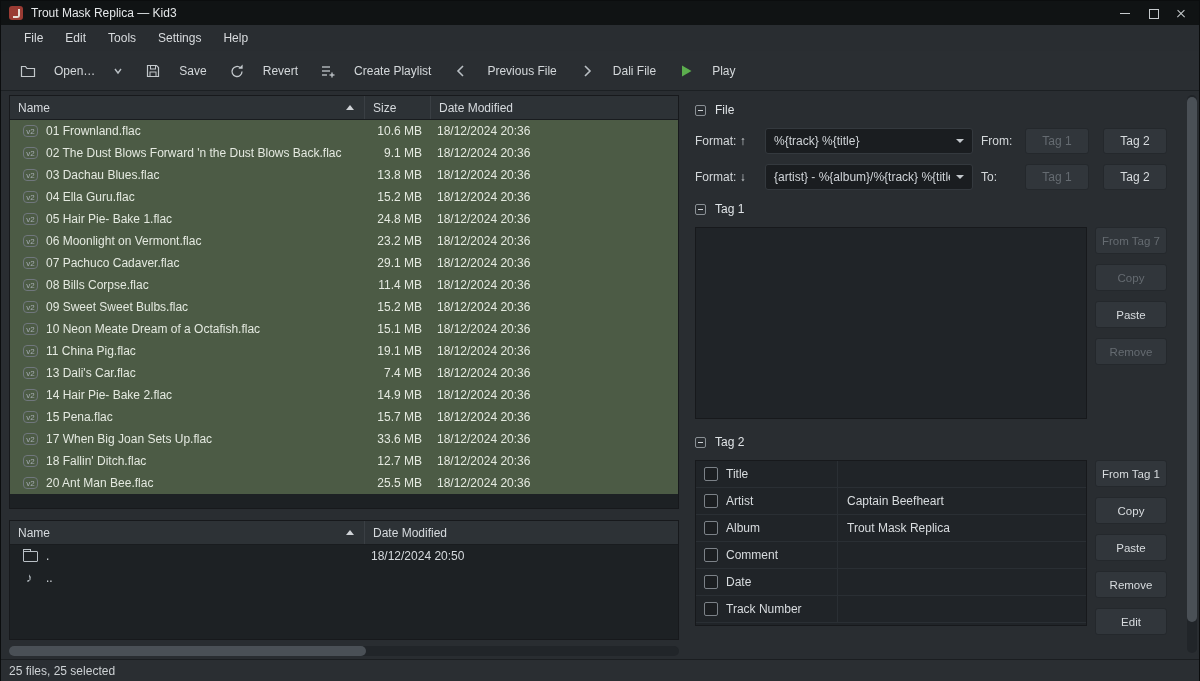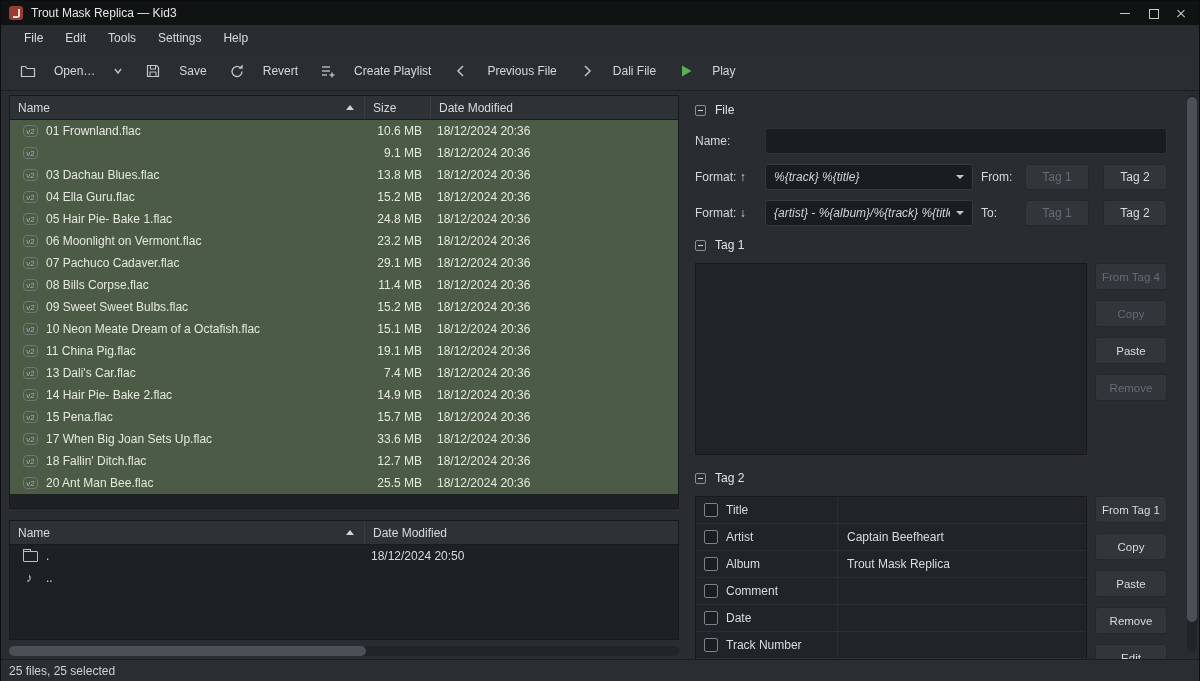--- a/index.html
+++ b/index.html
@@ -70,21 +70,21 @@
   
   .right { flex: 1; padding: 6px 16px 0 2px; overflow: hidden; }
   .sec { display: flex; align-items: center; gap: 9px; height: 18px; margin-bottom: 9px; color: #e0e4e7; }
   .collapse { width: 11px; height: 11px; border: 1px solid #8a9095; border-radius: 2px; position: relative; flex: none; }
   .collapse::after { content: ""; position: absolute; left: 2px; right: 2px; top: 4px; height: 1px; background: #cfd3d6; }
 
   .rowline { display: flex; align-items: center; height: 26px; margin-bottom: 10px; gap: 8px; }
   .lbl { width: 62px; flex: none; color: #d4d8db; }
   .ft-lbl { width: 36px; flex: none; color: #d4d8db; }
   .lineedit { flex: 1; height: 26px; background: #1a1d20; border: 1px solid #2d3236; border-radius: 3px; color: #dfe3e6; font: inherit; padding: 0 8px; }
-  .combo { flex: 1; min-width: 0; height: 26px; background: #1a1d20; border: 1px solid #34393e; border-radius: 3px; display: flex; align-items: center; padding: 0 8px; gap: 6px; color: #d0d4d8; font-style: italic; }
+  .combo { flex: 1; min-width: 0; height: 26px; background: #1a1d20; border: 1px solid #34393e; border-radius: 3px; display: flex; align-items: center; padding: 0 8px; gap: 6px; color: #d0d4d8; }
   .combo .txt { flex: 1; overflow: hidden; white-space: nowrap; }
   .caret { width: 0; height: 0; border-left: 4px solid transparent; border-right: 4px solid transparent; border-top: 4px solid #c3c8cc; flex: none; }
 
   .btn { height: 26px; background: #31363b; border: 1px solid #24282c; border-radius: 3px; color: #d8dcdf; font: inherit; padding: 0 10px; }
   .btn.disabled { color: #656b71; }
   .tagbtn { width: 64px; flex: none; padding: 0 4px; }
   .gap-before { margin-left: 6px; }
 
   .sec-body { display: flex; gap: 8px; }
   .tag1-frame { flex: 1; height: 192px; background: #202428; border: 1px solid #17191c; }
@@ -212,20 +212,21 @@
       <span class="v2badge">v2</span>
       <span>01 Frownland.flac</span>
     </span>
     <span class="cell-size">10.6 MB</span>
     <span class="cell-date">18/12/2024 20:36</span>
   </div>
 
   <div class="frow">
     <span class="cell-name">
       <span class="v2badge">v2</span>
+      <span>02 The Dust Blows Forward 'n the Dust Blows Back.flac</span>
     </span>
     <span class="cell-size">9.1 MB</span>
     <span class="cell-date">18/12/2024 20:36</span>
   </div>
 
   <div class="frow">
     <span class="cell-name">
       <span class="v2badge">v2</span>
       <span>03 Dachau Blues.flac</span>
     </span>
@@ -398,24 +399,20 @@
       </div>
     </div>
 
     <div class="right">
 
       <div class="sec">
         <span class="collapse"></span>
         <span>File</span>
       </div>
 
-      <div class="rowline">
-        <span class="lbl">Name:</span>
-        <input class="lineedit" type="text" value="" style="">
-      </div>
 
       <div class="rowline">
         <span class="lbl">Format: ↑</span>
         <div class="combo">
           <span class="txt">%{track} %{title}</span>
           <span class="caret"></span>
         </div>
         <span class="ft-lbl">From:</span>
         <button class="btn tagbtn disabled">Tag 1</button>
         <button class="btn tagbtn gap-before">Tag 2</button>
@@ -432,21 +429,21 @@
         <button class="btn tagbtn gap-before">Tag 2</button>
       </div>
 
       <div class="sec">
         <span class="collapse"></span>
         <span>Tag 1</span>
       </div>
       <div class="sec-body tag1-body">
         <div class="tag1-frame"></div>
         <div class="btn-col">
-  <button class="btn sidebtn disabled">From Tag 4</button>
+  <button class="btn sidebtn disabled">From Tag 7</button>
 
   <button class="btn sidebtn disabled">Copy</button>
 
   <button class="btn sidebtn enabled">Paste</button>
 
   <button class="btn sidebtn disabled">Remove</button>
 </div>
       </div>
 
       <div class="sec">

